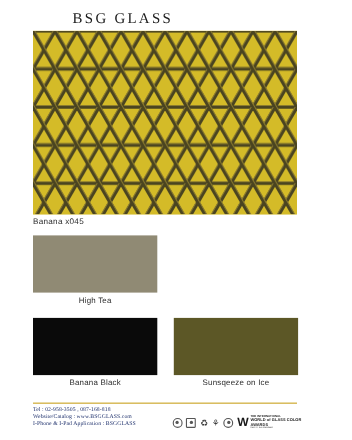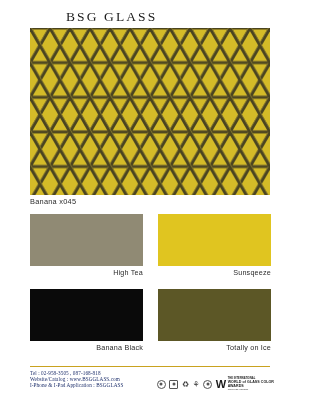--- a/index.html
+++ b/index.html
@@ -76,21 +76,21 @@
   .swatch .chip {
     width: 100%;
     height: 100%;
     display: block;
   }
   .swatch .cap {
     position: absolute;
     left: 0;
     top: 54px;
     width: 100%;
-    text-align: right;
+    text-align: center;
     font-size: 7.2px;
     color: #2b2b2b;
     letter-spacing: 0.2px;
     line-height: 9px;
     white-space: nowrap;
   }
 
   .sw-0 { left: 30px;  top: 214px; }
   .sw-1 { left: 158px; top: 214px; }
   .sw-2 { left: 30px;  top: 289px; }
@@ -256,33 +256,29 @@
     </div>
   </div>
 
   <div class="panel-caption">Banana x045</div>
 
   <div class="swatch sw-0">
     <span class="chip" style="background:#908a74;"></span>
     <div class="cap">High Tea</div>
   </div>
 
-  <div class="swatch sw-1">
-    <span class="chip" style="background:#e0c520;"></span>
-    <div class="cap">Sunsqeeze</div>
-  </div>
 
   <div class="swatch sw-2">
     <span class="chip" style="background:#0a0a0a;"></span>
     <div class="cap">Banana Black</div>
   </div>
 
   <div class="swatch sw-3">
     <span class="chip" style="background:#5c5726;"></span>
-    <div class="cap">Totally on Ice</div>
+    <div class="cap">Sunsqeeze on Ice</div>
   </div>
 
   <div class="footer-rule"></div>
 
   <div class="footer-text">
     <div class="line">Tel : 02-958-3505 , 087-168-818</div>
     <div class="line">Website/Catalog : www.BSGGLASS.com</div>
     <div class="line">I-Phone &amp; I-Pad Application : BSGGLASS</div>
   </div>
 

